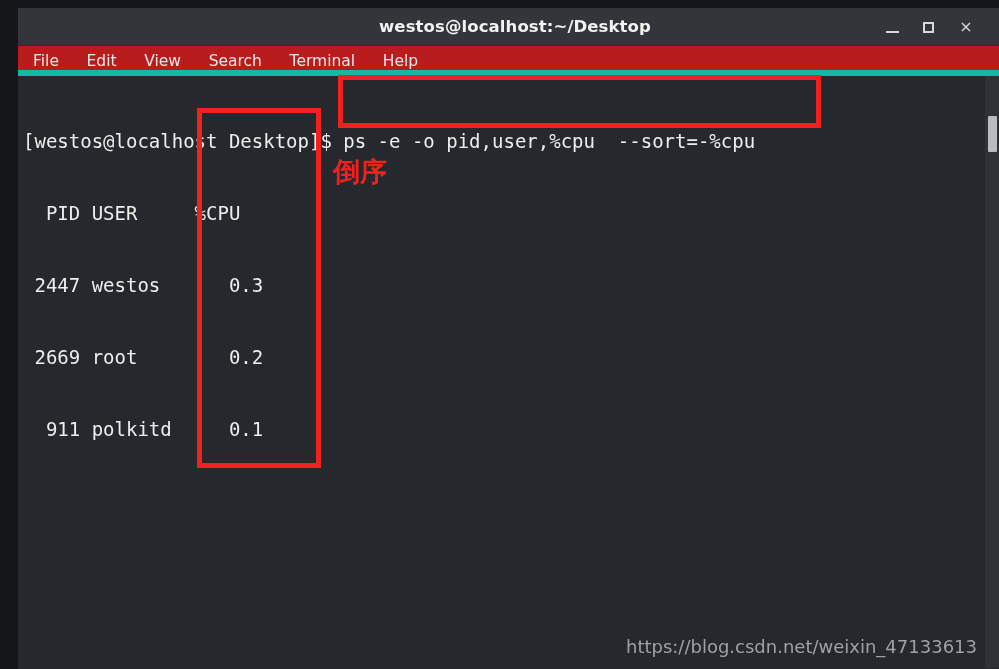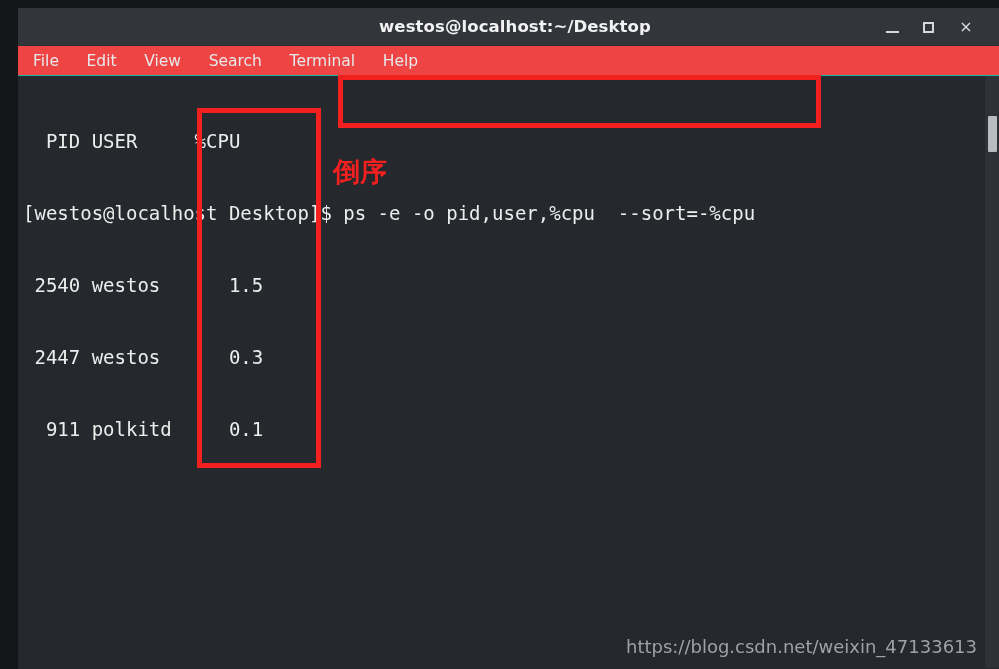--- a/index.html
+++ b/index.html
@@ -70,24 +70,24 @@
     vertical-align: middle; margin-top: 8px;
   }
   #btn-max .glyph {
     width: 11px; height: 11px; border: 2px solid #d6d9dc;
     vertical-align: middle;
   }
 
   
   #menubar {
     height: 30px;
-    background: #ef4444;
+    background: #b91c1c;
     padding-left: 6px;
     white-space: nowrap;
-    border-bottom: 1px solid #14b8a6;
+    border-bottom: 6px solid #14b8a6;
   }
   .menu-item {
     display: inline-block;
     padding: 0 9px;
     height: 30px;
     line-height: 30px;
     color: #e6e8ea;
     font-family: "DejaVu Sans", sans-serif;
     font-size: 15.5px;
   }
@@ -197,24 +197,24 @@
       <span class="menu-item">File</span>
       <span class="menu-item">Edit</span>
       <span class="menu-item">View</span>
       <span class="menu-item">Search</span>
       <span class="menu-item">Terminal</span>
       <span class="menu-item">Help</span>
     </div>
 
     <div id="term">
       <div id="term-text">
+        <div class="line">[westos@localhost Desktop]$ ps -e -o pid,user,%cpu  --sort=-%cpu</div>
         <div class="line">  PID USER     %CPU</div>
-        <div class="line">[westos@localhost Desktop]$ ps -e -o pid,user,%cpu  --sort=-%cpu</div>
-        <div class="line"> 2540 westos      1.5</div>
         <div class="line"> 2447 westos      0.3</div>
+        <div class="line"> 2669 root        0.2</div>
         <div class="line">  911 polkitd     0.1</div>
         
         
         
         
         
         
         
         
         

